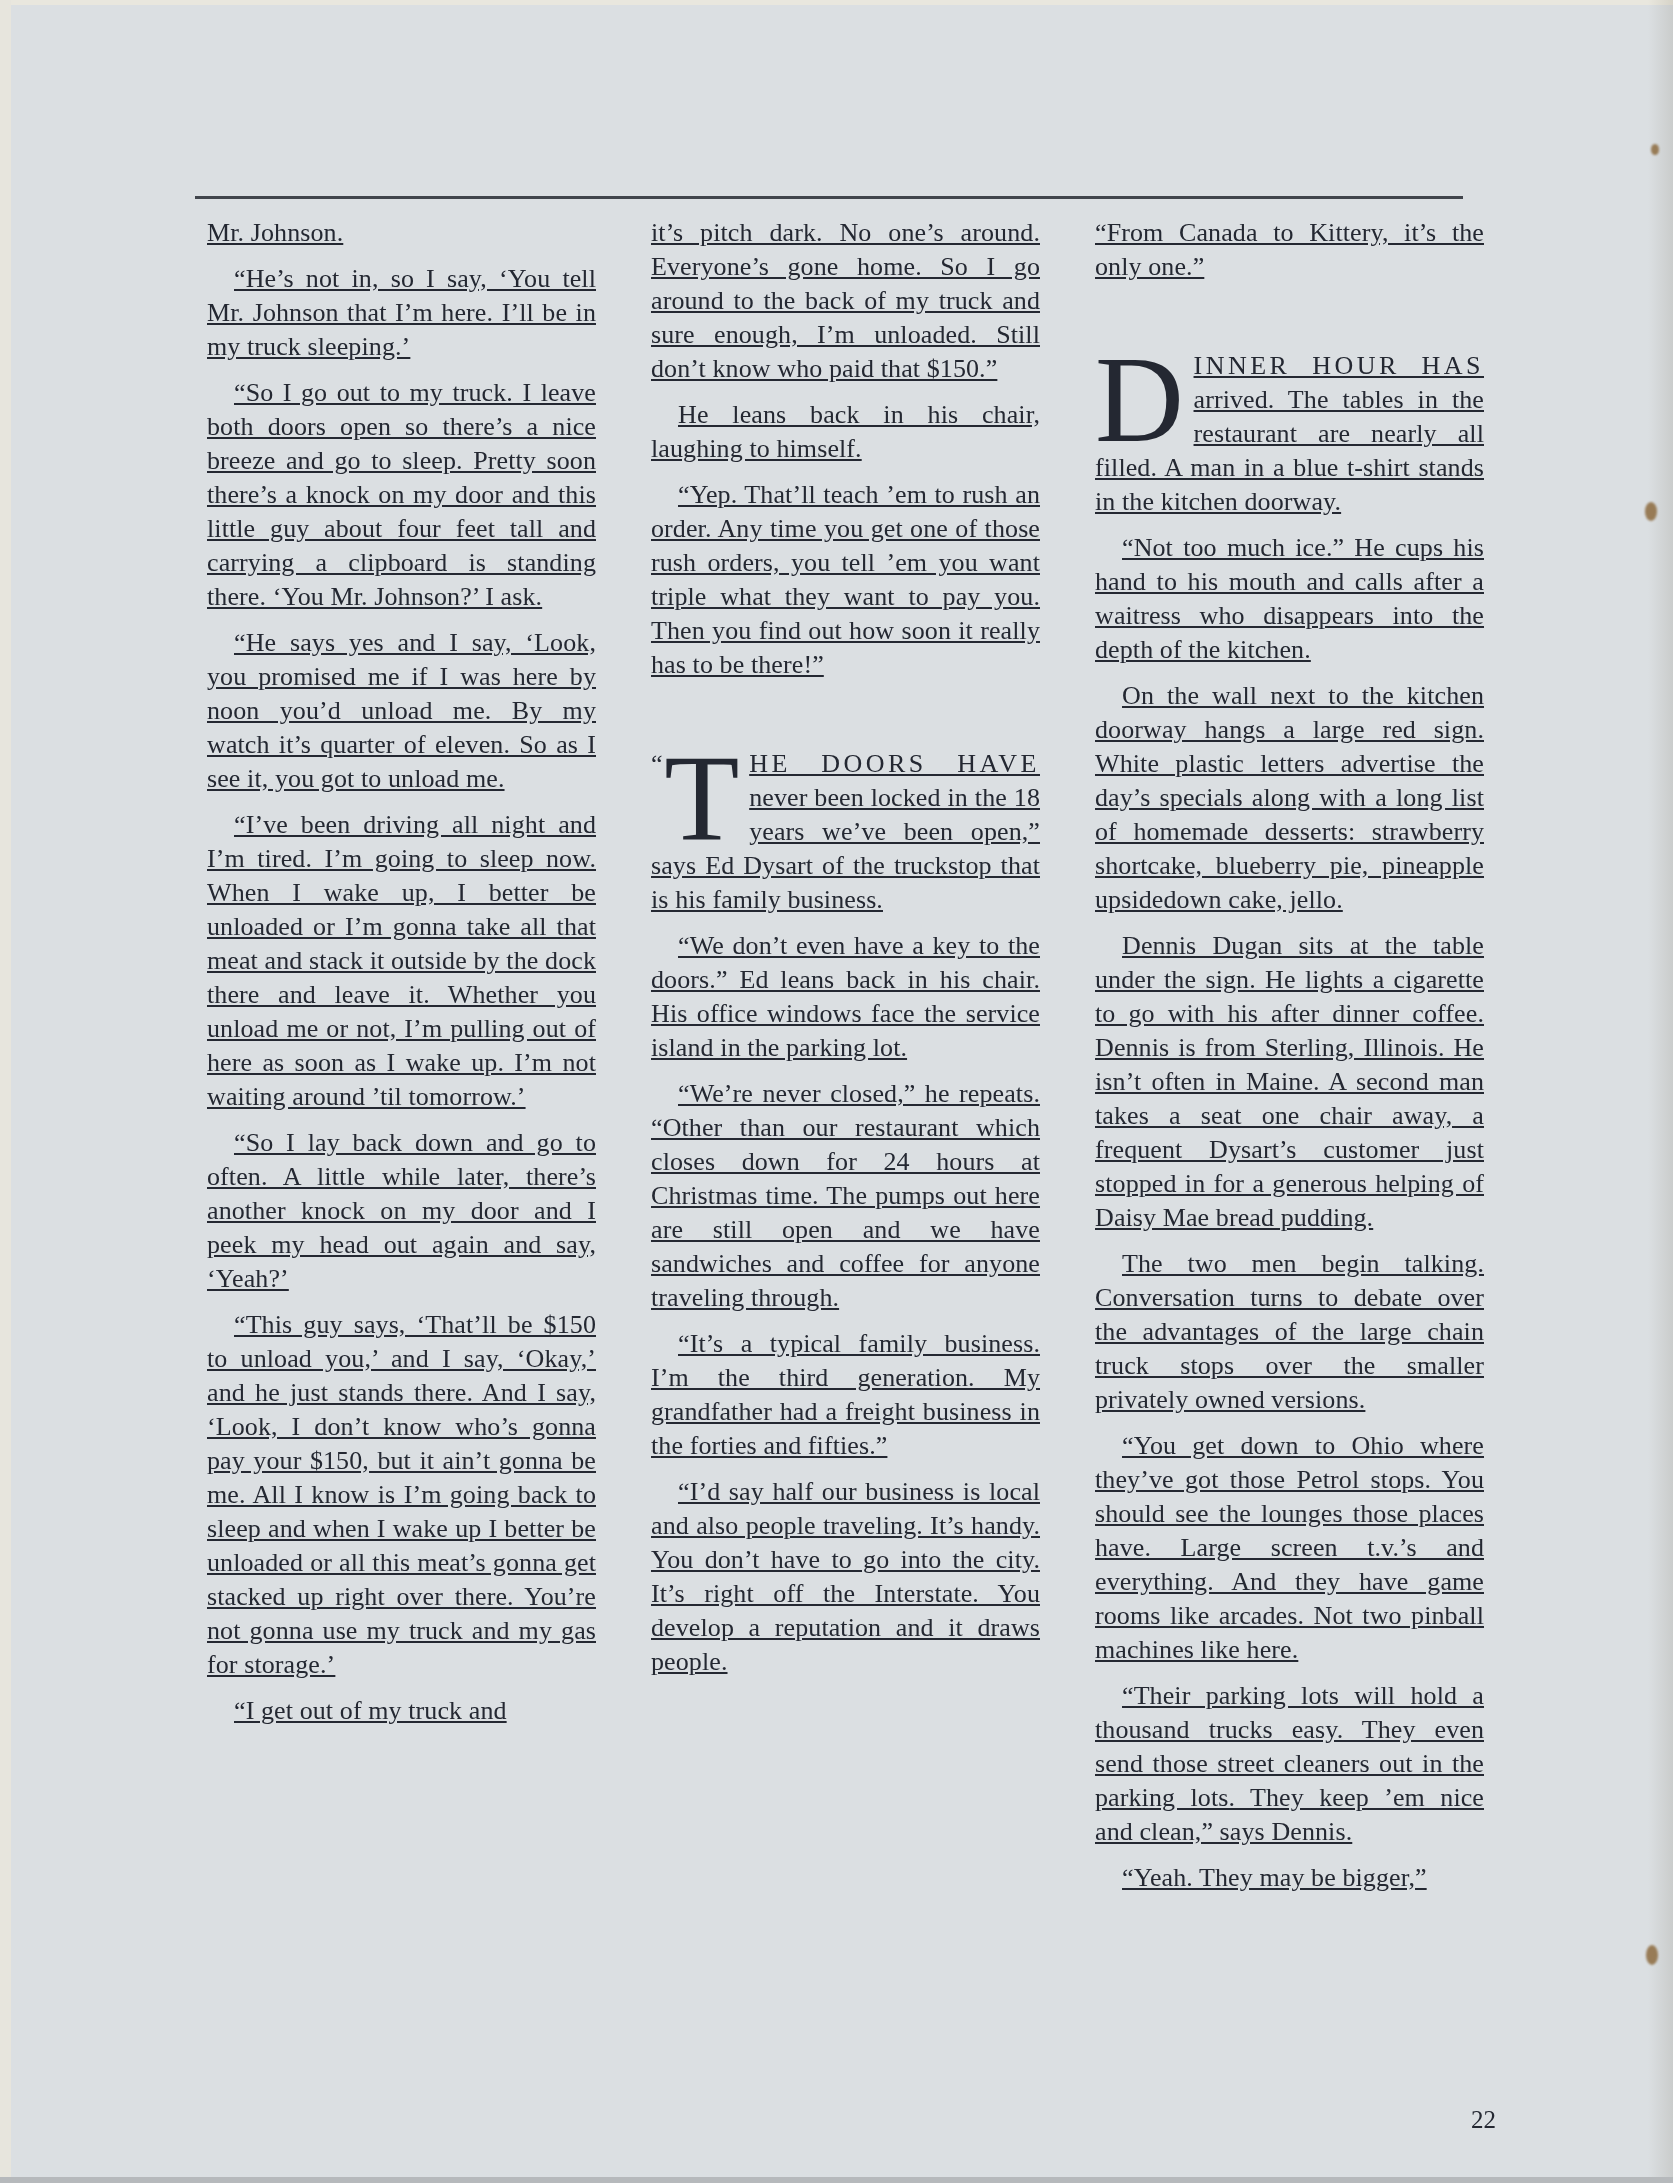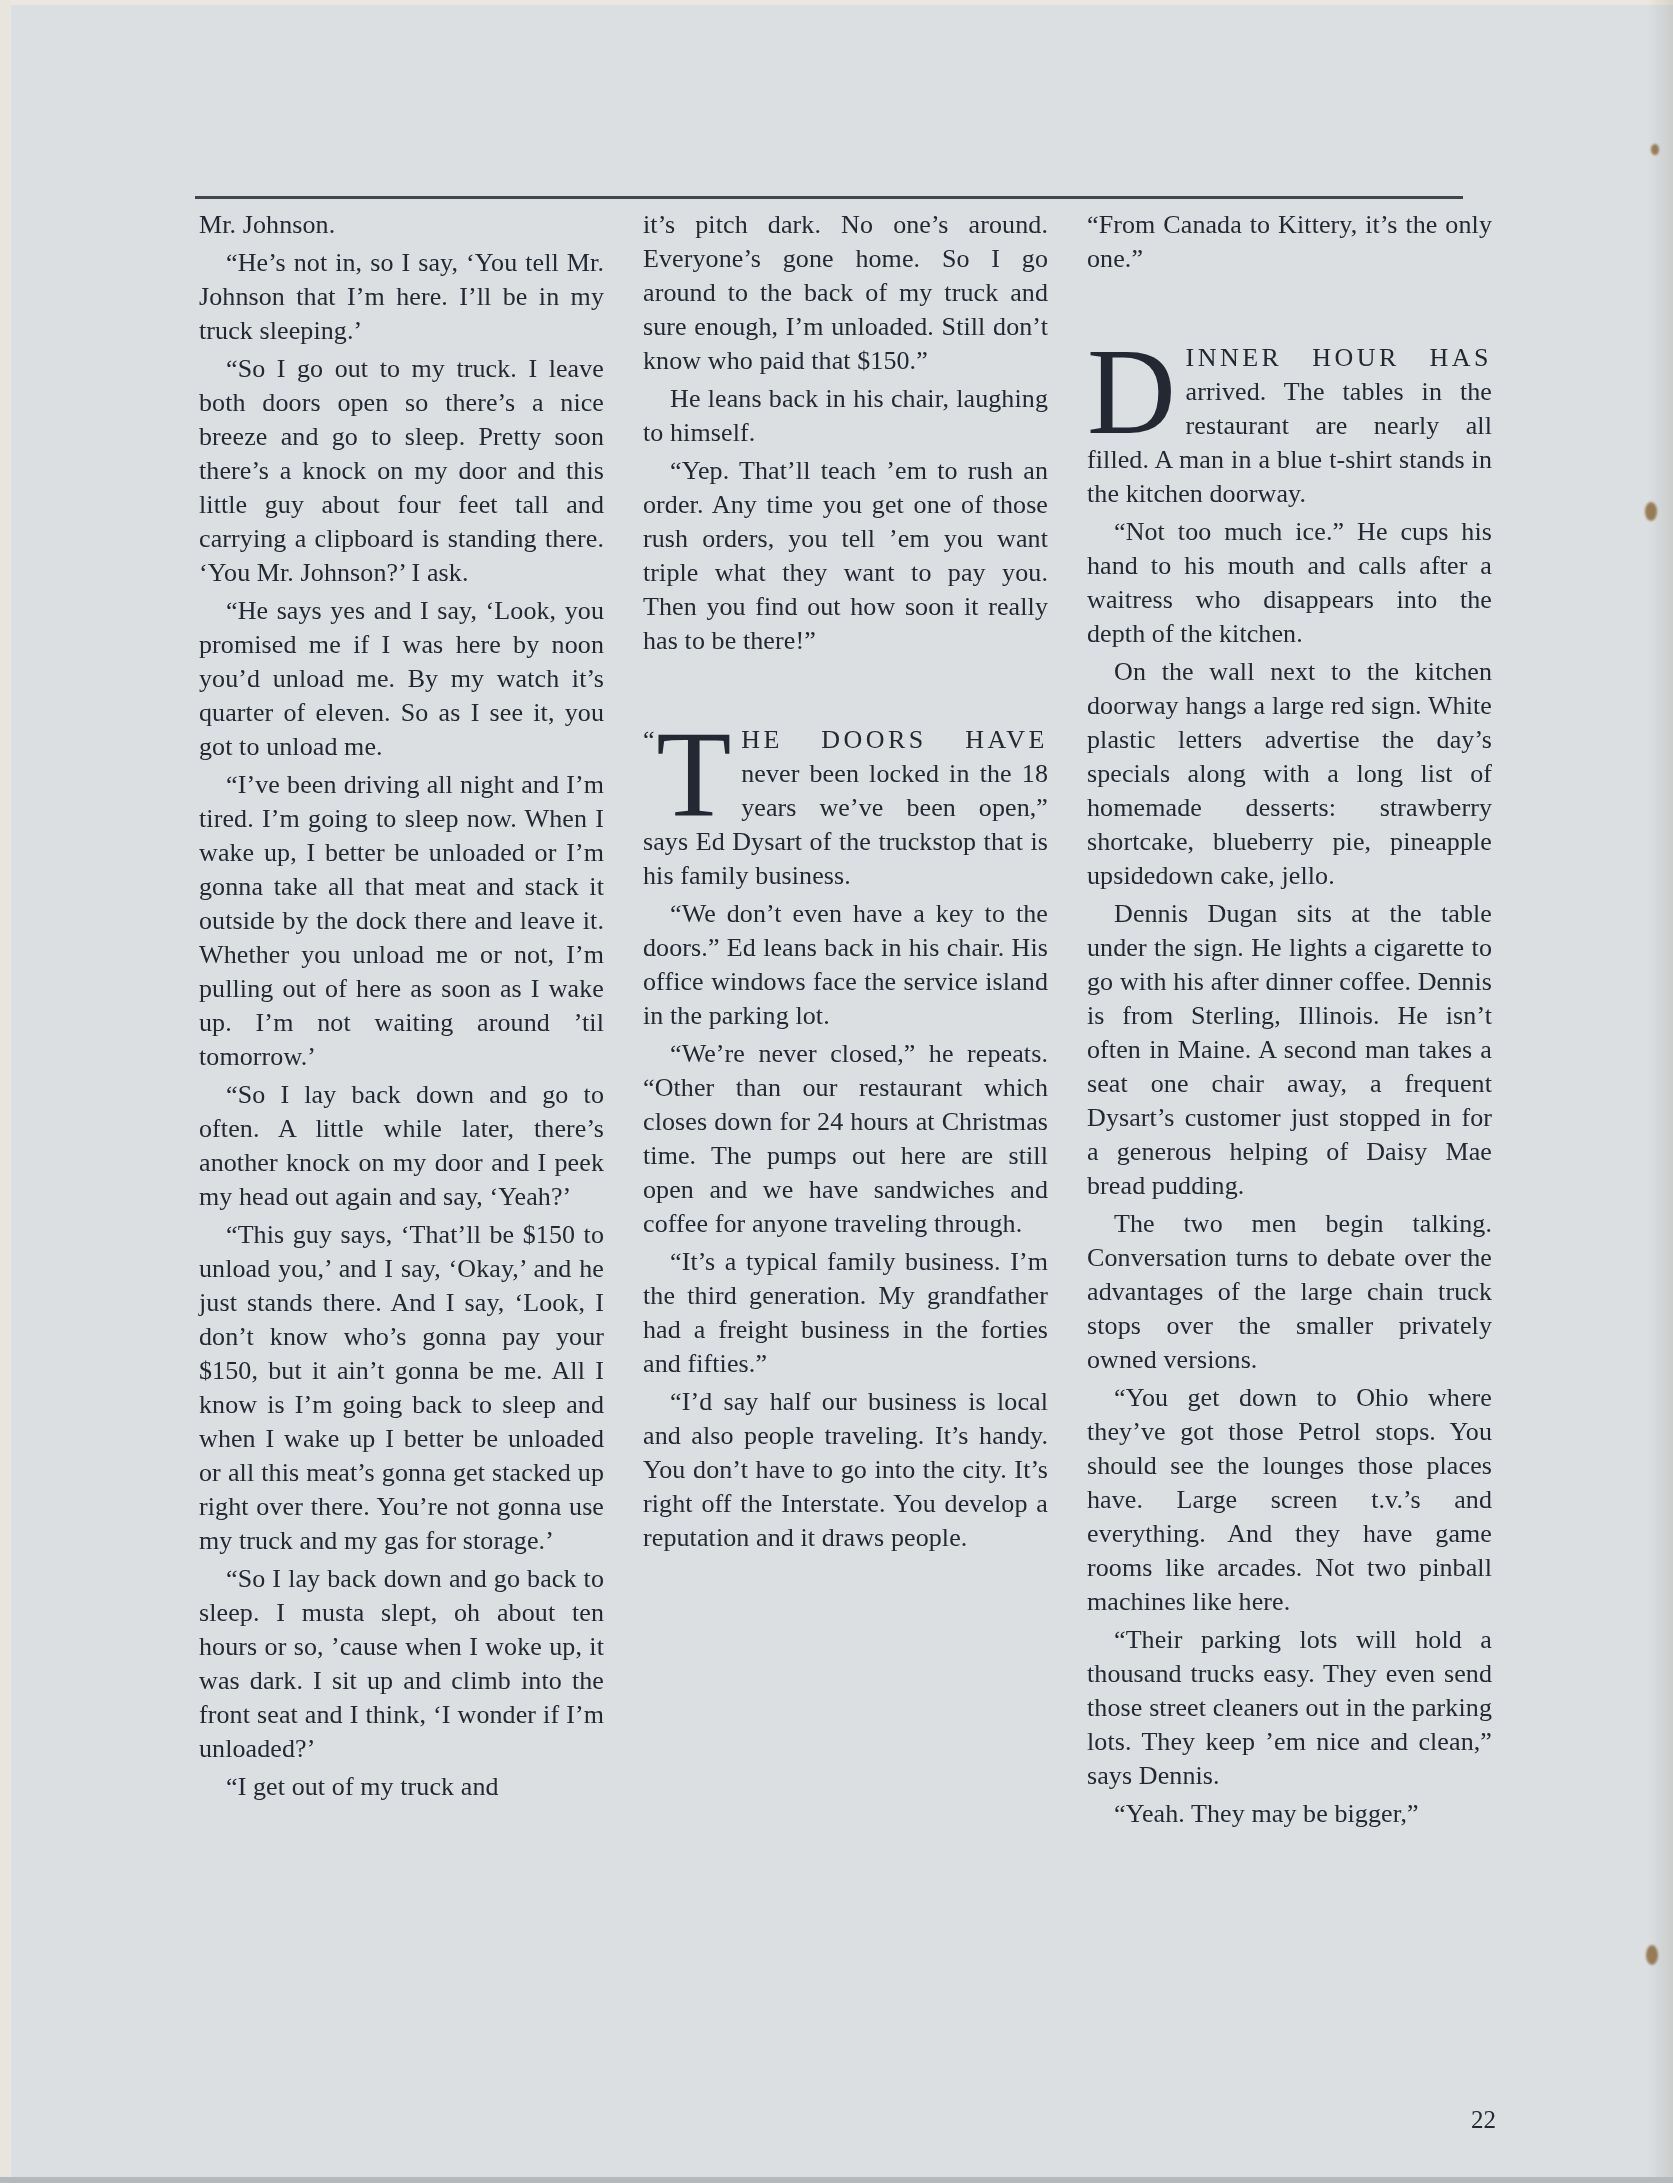--- a/index.html
+++ b/index.html
@@ -37,21 +37,21 @@
     position: absolute; left: 195px; top: 204px; width: 1301px;
     display: flex; gap: 31px;
   }
   .col {
     width: 413px;
     font-size: 26px;
     line-height: 34px;
     text-align: justify;
     letter-spacing: 0.1px;
   }
-  .para { margin: 4px; text-indent: 27px; }
+  .para { margin: 12px; text-indent: 27px; text-decoration: underline; }
   .para.noindent { text-indent: 0; }
   .para.space { margin-top: 65px; }
 
   .dropcap {
     float: left;
     font-size: 123px;
     line-height: 93px;
     margin: 3.5px 9.6px 0 0;
   }
   .lead-quote {
@@ -83,21 +83,20 @@
 
   <div class="columns">
     <div class="col">
         <p class="para noindent">Mr. Johnson.</p>
         <p class="para">“He’s not in, so I say, ‘You tell Mr. Johnson that I’m here. I’ll be in my truck sleeping.’</p>
         <p class="para">“So I go out to my truck. I leave both doors open so there’s a nice breeze and go to sleep. Pretty soon there’s a knock on my door and this little guy about four feet tall and carrying a clipboard is standing there. ‘You Mr. Johnson?’ I ask.</p>
         <p class="para">“He says yes and I say, ‘Look, you promised me if I was here by noon you’d unload me. By my watch it’s quarter of eleven. So as I see it, you got to unload me.</p>
         <p class="para">“I’ve been driving all night and I’m tired. I’m going to sleep now. When I wake up, I better be unloaded or I’m gonna take all that meat and stack it outside by the dock there and leave it. Whether you unload me or not, I’m pulling out of here as soon as I wake up. I’m not waiting around ’til tomorrow.’</p>
         <p class="para">“So I lay back down and go to often. A little while later, there’s another knock on my door and I peek my head out again and say, ‘Yeah?’</p>
         <p class="para">“This guy says, ‘That’ll be $150 to unload you,’ and I say, ‘Okay,’ and he just stands there. And I say, ‘Look, I don’t know who’s gonna pay your $150, but it ain’t gonna be me. All I know is I’m going back to sleep and when I wake up I better be unloaded or all this meat’s gonna get stacked up right over there. You’re not gonna use my truck and my gas for storage.’</p>
-        <p class="para">“So I lay back down and go back to sleep. I musta slept, oh about ten hours or so, ’cause when I woke up, it was dark. I sit up and climb into the front seat and I think, ‘I wonder if I’m unloaded?’</p>
         <p class="para">“I get out of my truck and</p>
       </div>
     <div class="col">
         <p class="para noindent">it’s pitch dark. No one’s around. Everyone’s gone home. So I go around to the back of my truck and sure enough, I’m unloaded. Still don’t know who paid that $150.”</p>
         <p class="para">He leans back in his chair, laughing to himself.</p>
         <p class="para">“Yep. That’ll teach ’em to rush an order. Any time you get one of those rush orders, you tell ’em you want triple what they want to pay you. Then you find out how soon it really has to be there!”</p>
         <p class="para noindent space"><span class="lead-quote">“</span><span class="dropcap">T</span><span class="caps-run">HE DOORS HAVE</span> never been locked in the 18 years we’ve been open,” says Ed Dysart of the truckstop that is his family business.</p>
         <p class="para">“We don’t even have a key to the doors.” Ed leans back in his chair. His office windows face the service island in the parking lot.</p>
         <p class="para">“We’re never closed,” he repeats. “Other than our restaurant which closes down for 24 hours at Christmas time. The pumps out here are still open and we have sandwiches and coffee for anyone traveling through.</p>
         <p class="para">“It’s a typical family business. I’m the third generation. My grandfather had a freight business in the forties and fifties.”</p>

